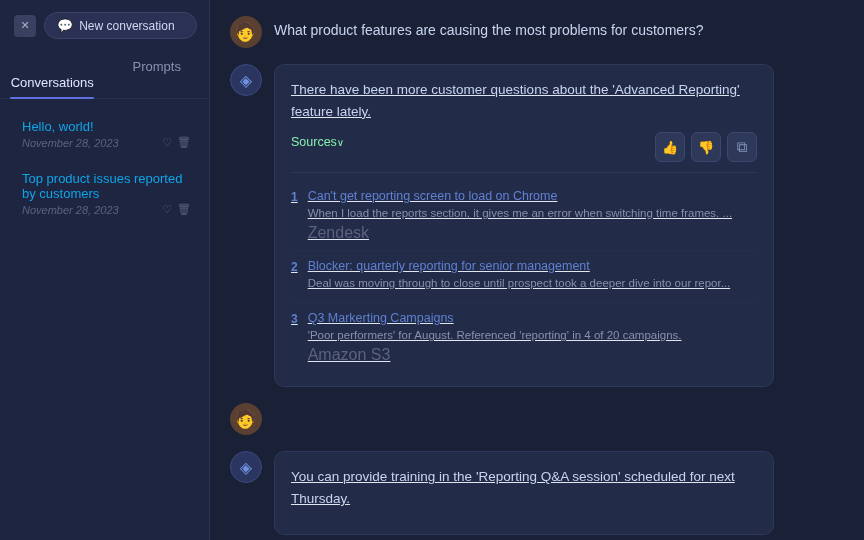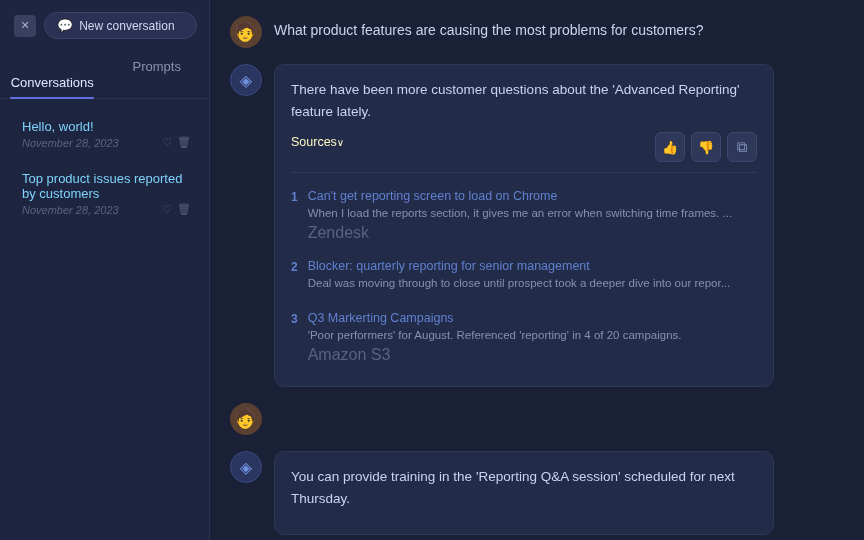--- a/index.html
+++ b/index.html
@@ -102,21 +102,21 @@
     .conv-item {
       padding: 10px 14px;
       cursor: pointer;
       border-radius: 6px;
       margin: 2px 8px;
       position: relative;
     }
 
     .conv-item-title {
       font-size: 13px;
-      color: #7dd3fc;
+      color: #0ea5e9;
       margin-bottom: 3px;
     }
 
     .conv-item-date {
       font-size: 11px;
       color: #5a6280;
       font-style: italic;
     }
 
     .conv-item-actions {
@@ -190,35 +190,36 @@
       color: #c8d4f0;
       line-height: 1.5;
       padding-top: 4px;
     }
 
     .ai-bubble {
       background: #222b48;
       border-radius: 10px;
       padding: 14px 16px;
       border: 1px solid #2e3858;
+      text-decoration: underline;
     }
 
     .ai-text {
       font-size: 13.5px;
       color: #c8d4f0;
       line-height: 1.6;
       margin-bottom: 10px;
     }
 
     .sources-toggle {
       display: inline-flex;
       align-items: center;
       gap: 0;
       font-size: 12.5px;
-      color: #fef9c3;
+      color: #86efac;
       cursor: pointer;
       margin-bottom: 0;
     }
 
     .sources-toggle .chevron {
       font-size: 10px;
     }
 
     .ai-actions {
       display: flex;

